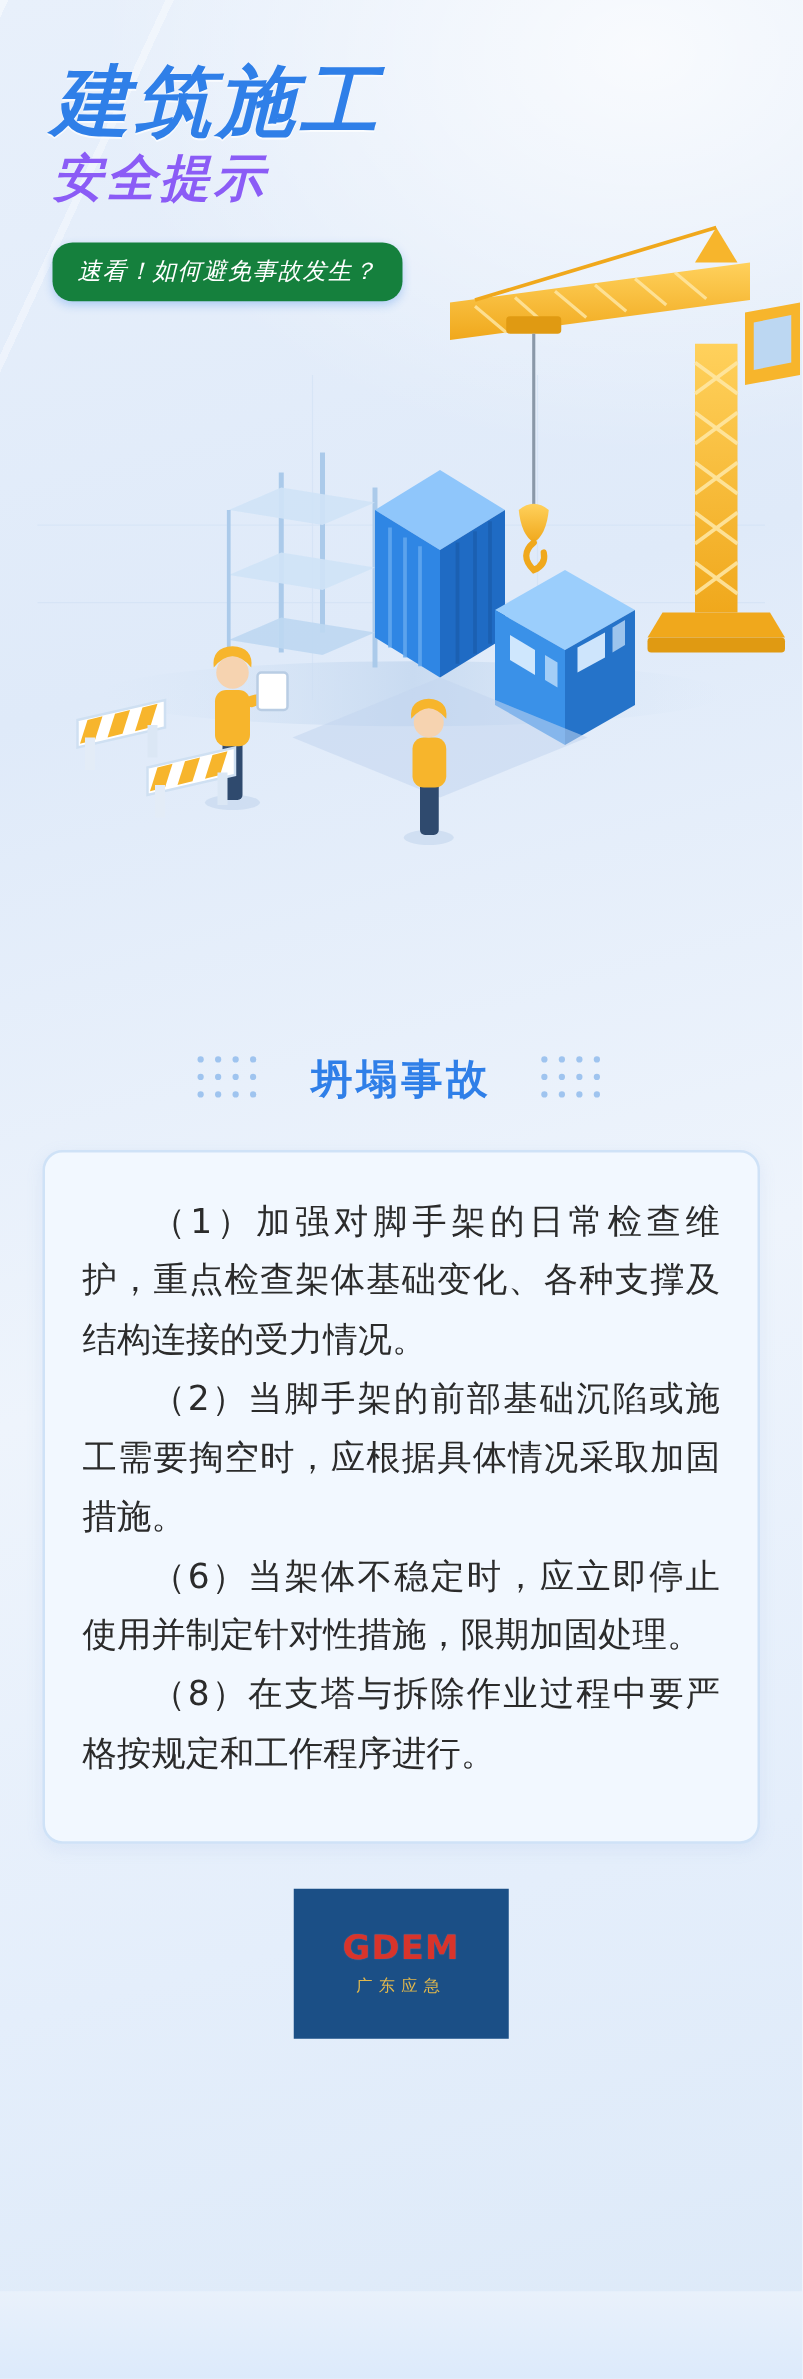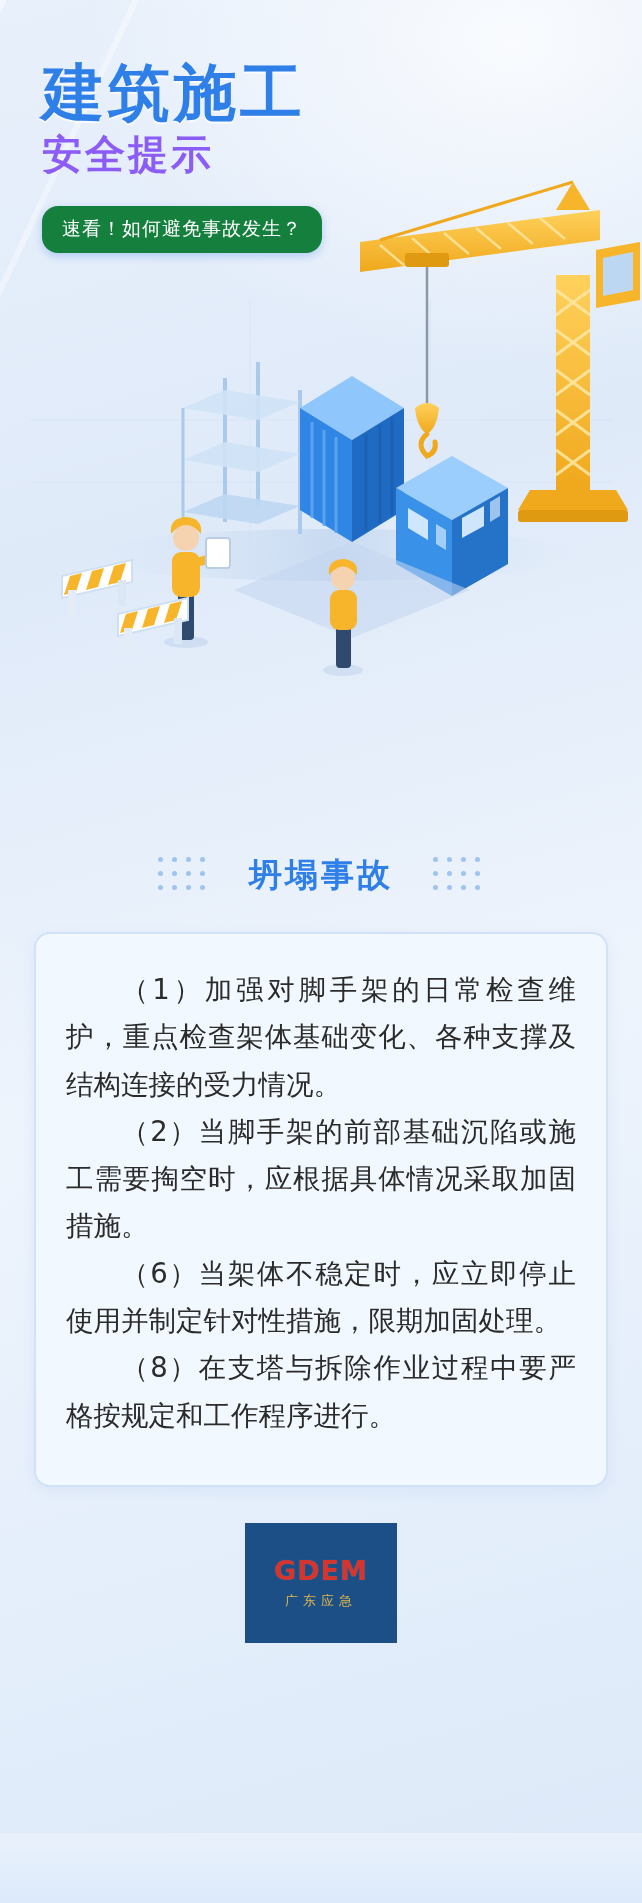--- a/index.html
+++ b/index.html
@@ -25,22 +25,23 @@
   }
   .bg-soft-top {
     position: absolute; left: 0; top: 0; width: 642px; height: 420px;
     background: radial-gradient(ellipse at 80% 10%, rgba(255,255,255,.75), rgba(255,255,255,0) 60%);
     pointer-events: none;
   }
 
   
   .header {
     position: relative;
-    padding: 60px 0 0 42px;
+    padding: 48px 0 0 42px;
     z-index: 5;
+    font-style: italic;
   }
   .title-main {
     font-family: "DejaVu Sans", "Liberation Sans", sans-serif;
     font-size: 62px;
     font-weight: bold;
     letter-spacing: 4px;
     color: #2f7fe8;
     line-height: 1.08;
     text-shadow: 0 2px 0 rgba(255,255,255,.7);
   }
@@ -120,21 +121,21 @@
 
   
   .footer {
     position: relative;
     z-index: 5;
     margin-top: 36px;
     display: flex;
     justify-content: center;
   }
   .logo-box {
-    width: 152px; height: 120px;
+    width: 172px; height: 120px;
     background: #1b4f86;
     display: flex;
     flex-direction: column;
     align-items: center;
     justify-content: center;
     gap: 6px;
   }
   .logo-mark {
     font-family: "DejaVu Sans", "Liberation Sans", sans-serif;
     font-size: 27px;

